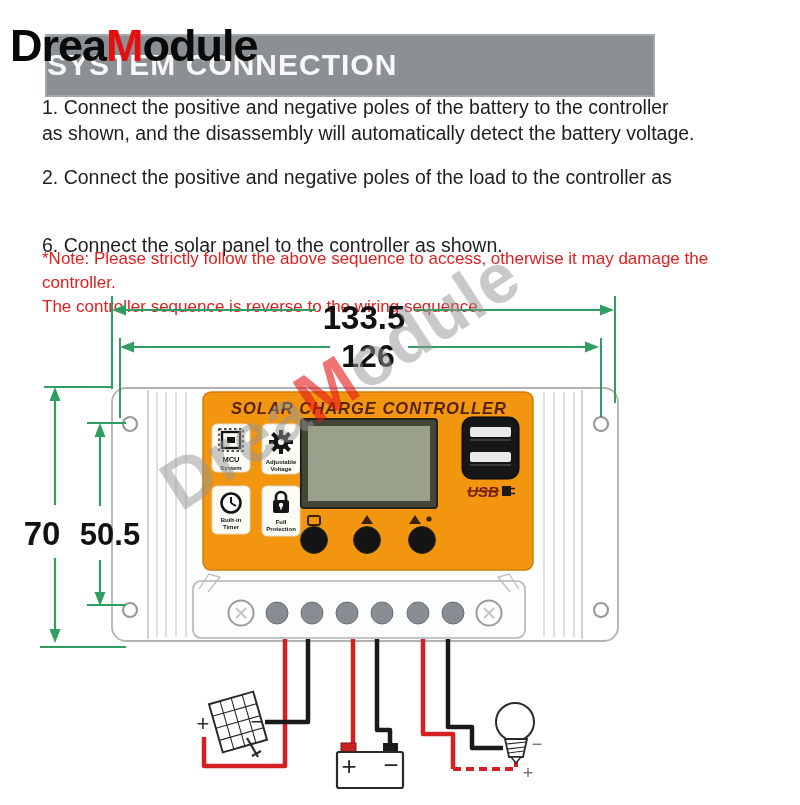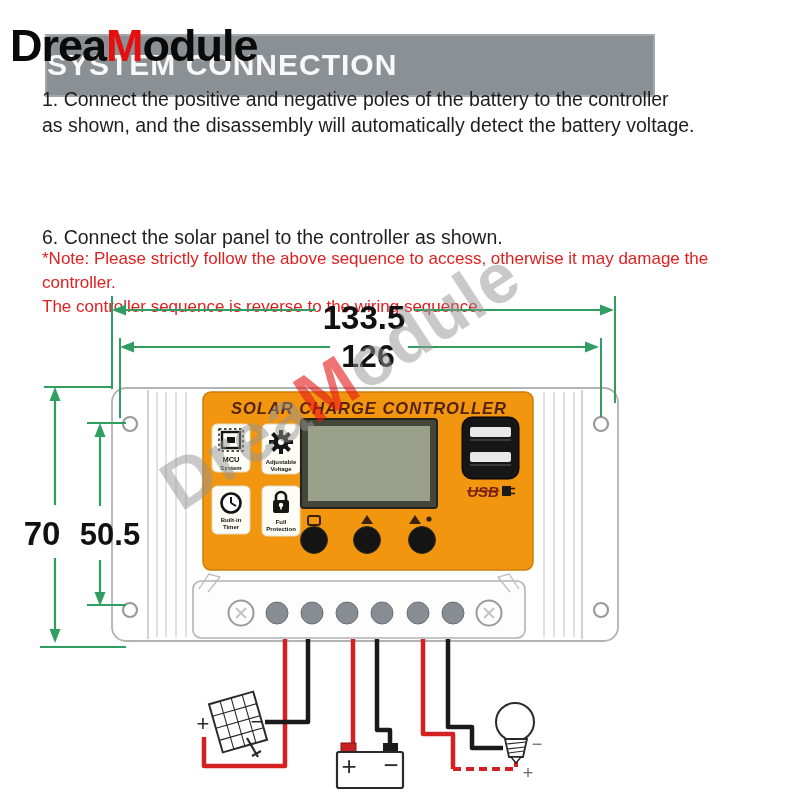--- a/index.html
+++ b/index.html
@@ -5,21 +5,21 @@
   html,body{margin:0;padding:0;background:#ffffff;}
   #page{position:relative;width:800px;height:805px;background:#ffffff;overflow:hidden;
         font-family:"Liberation Sans",sans-serif;}
   .banner{position:absolute;left:45px;top:34px;width:610px;height:63px;background:#8b9094;
           border:2px solid #a4a8ac;box-sizing:border-box;text-align:left;}
   .banner span{display:inline-block;line-height:58px;color:#f8f8f8;font-size:30px;
                font-weight:bold;letter-spacing:1px;}
   .logo{position:absolute;left:10px;top:20px;font-size:45px;font-weight:bold;
         letter-spacing:-1px;color:#0a0a0a;white-space:nowrap;}
   .logo .accent{color:#e60f0f;}
-  .step{position:absolute;left:42px;width:720px;color:#1e1e1e;font-size:19.5px;line-height:26px;}
+  .step{position:absolute;left:42px;width:720px;color:#1e1e1e;font-size:19.5px;line-height:26px;margin-top:8px;}
   .note{position:absolute;left:42px;width:740px;color:#e02020;font-size:17px;line-height:24px;}
   .watermark{position:absolute;left:168px;top:452px;transform:rotate(-33deg);
              transform-origin:0 50%;font-size:70px;font-weight:bold;letter-spacing:1px;
              color:rgba(148,148,148,0.5);white-space:nowrap;pointer-events:none;z-index:5;}
   .watermark .accent{color:rgba(228,22,22,0.6);}
   svg text{font-family:"Liberation Sans",sans-serif;}
   .dim-label{font-size:33px;font-weight:bold;fill:#111;text-anchor:middle;}
   .panel-title{font-size:16.5px;font-weight:bold;font-style:italic;fill:#54230e;
                letter-spacing:1px;text-anchor:middle;}
   .badge-t1{font-size:7.5px;font-weight:bold;fill:#151515;text-anchor:middle;}
@@ -38,20 +38,21 @@
     <span>SYSTEM CONNECTION</span>
   </div>
 
   <div class="logo"><span>Drea</span><span class="accent">M</span><span>odule</span></div>
 
   <div class="step" style="top:86px">
     <div>1. Connect the positive and negative poles of the battery to the controller</div>
     <div>as shown, and the disassembly will automatically detect the battery voltage.</div>
   </div>
   <div class="step" style="top:156px">
+    <div>2. Connect the positive and negative poles of the load to the controller as</div>
   </div>
   <div class="step" style="top:224px">6. Connect the solar panel to the controller as shown.</div>
 
   <div class="note" style="top:247px">
     <div>*Note: Please strictly follow the above sequence to access, otherwise it may damage the controller.</div>
     <div>The controller sequence is reverse to the wiring sequence.</div>
   </div>
 
   <svg width="800" height="805" viewBox="0 0 800 805" style="position:absolute;left:0;top:0">
 

